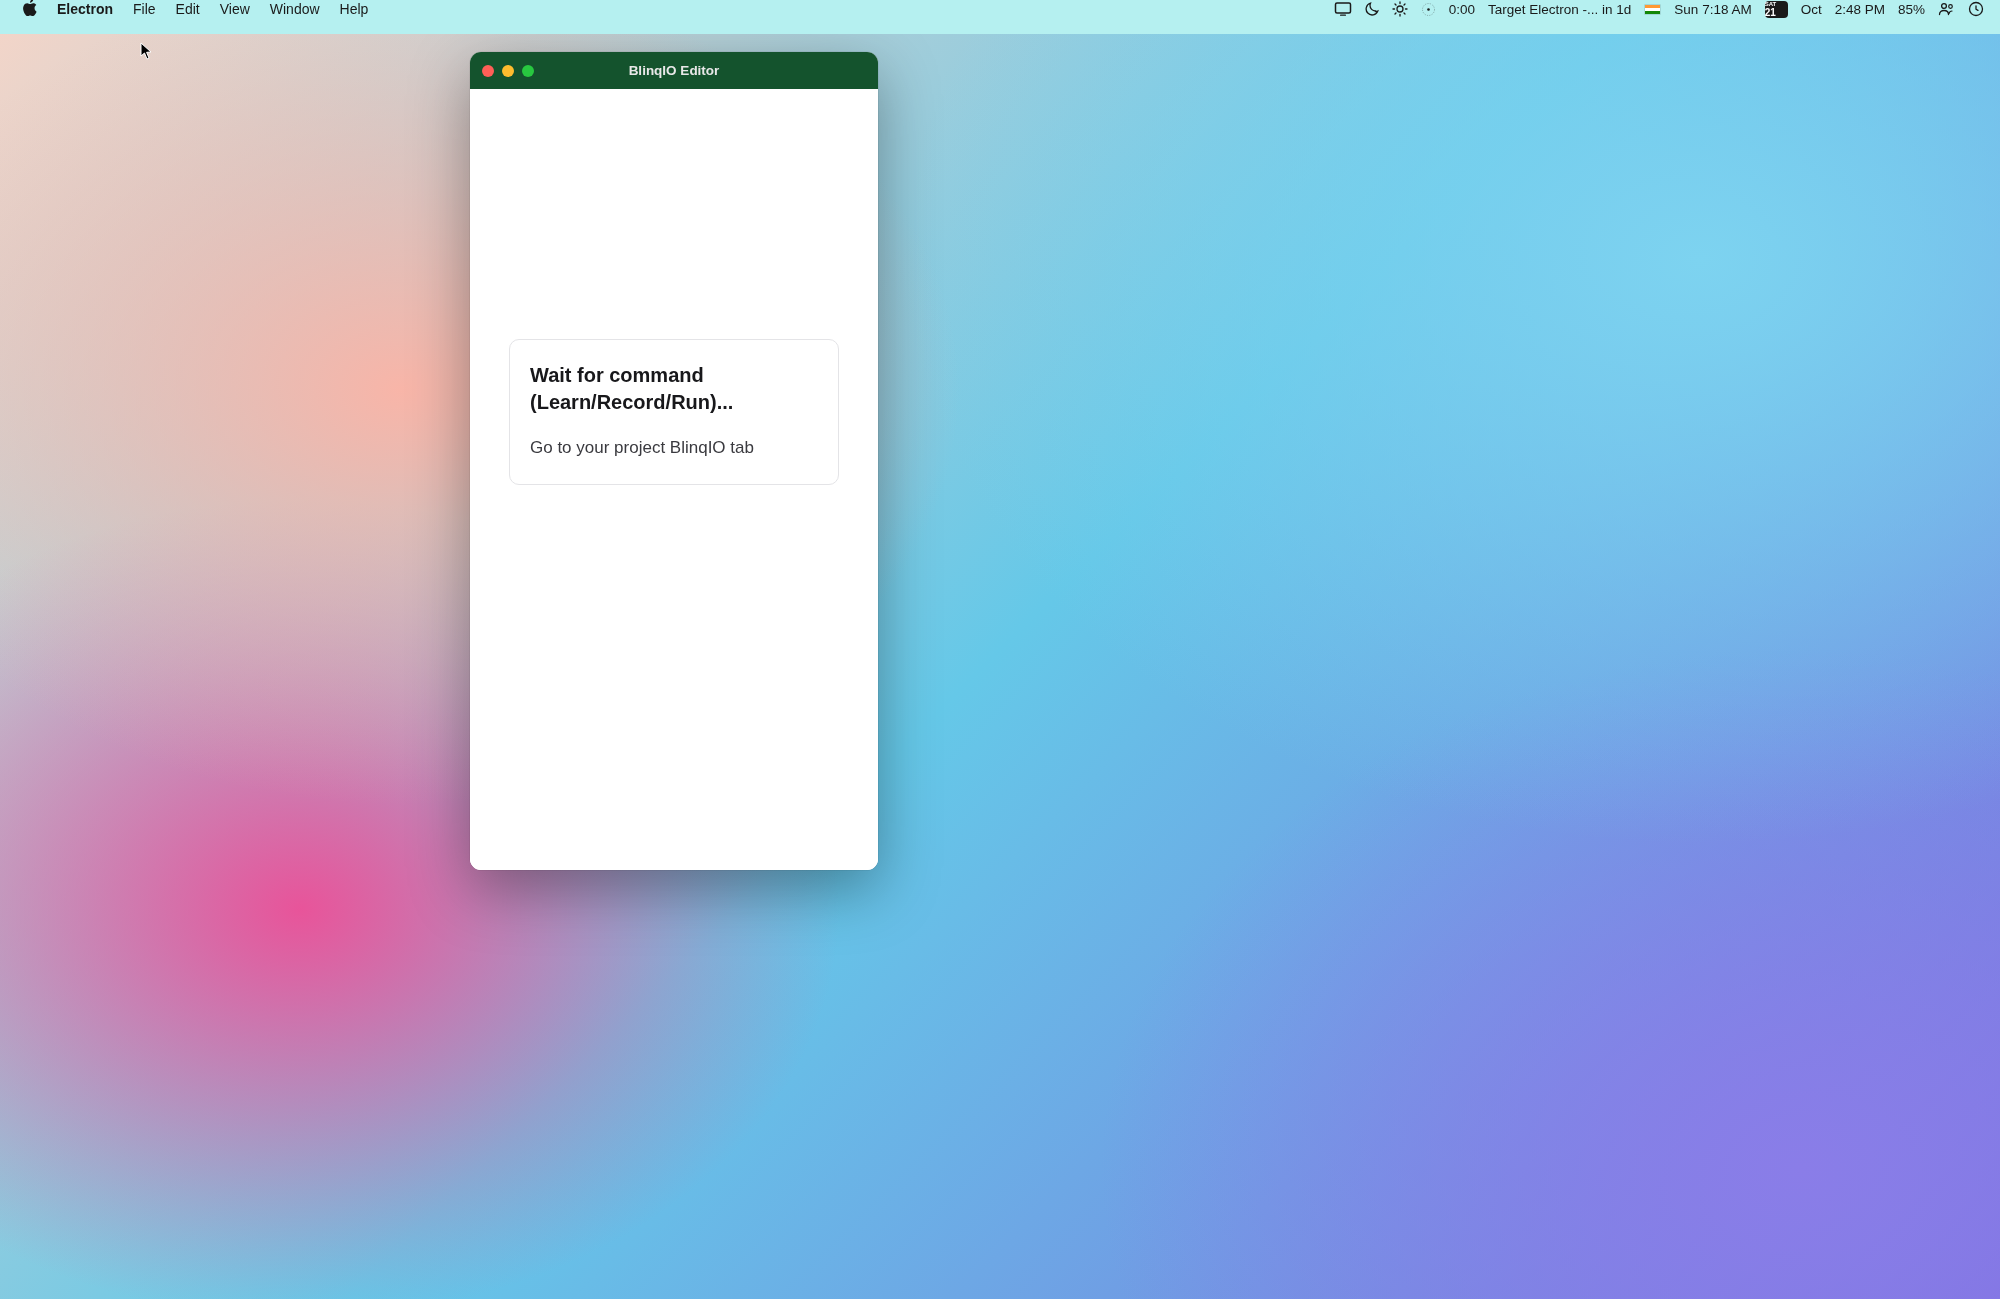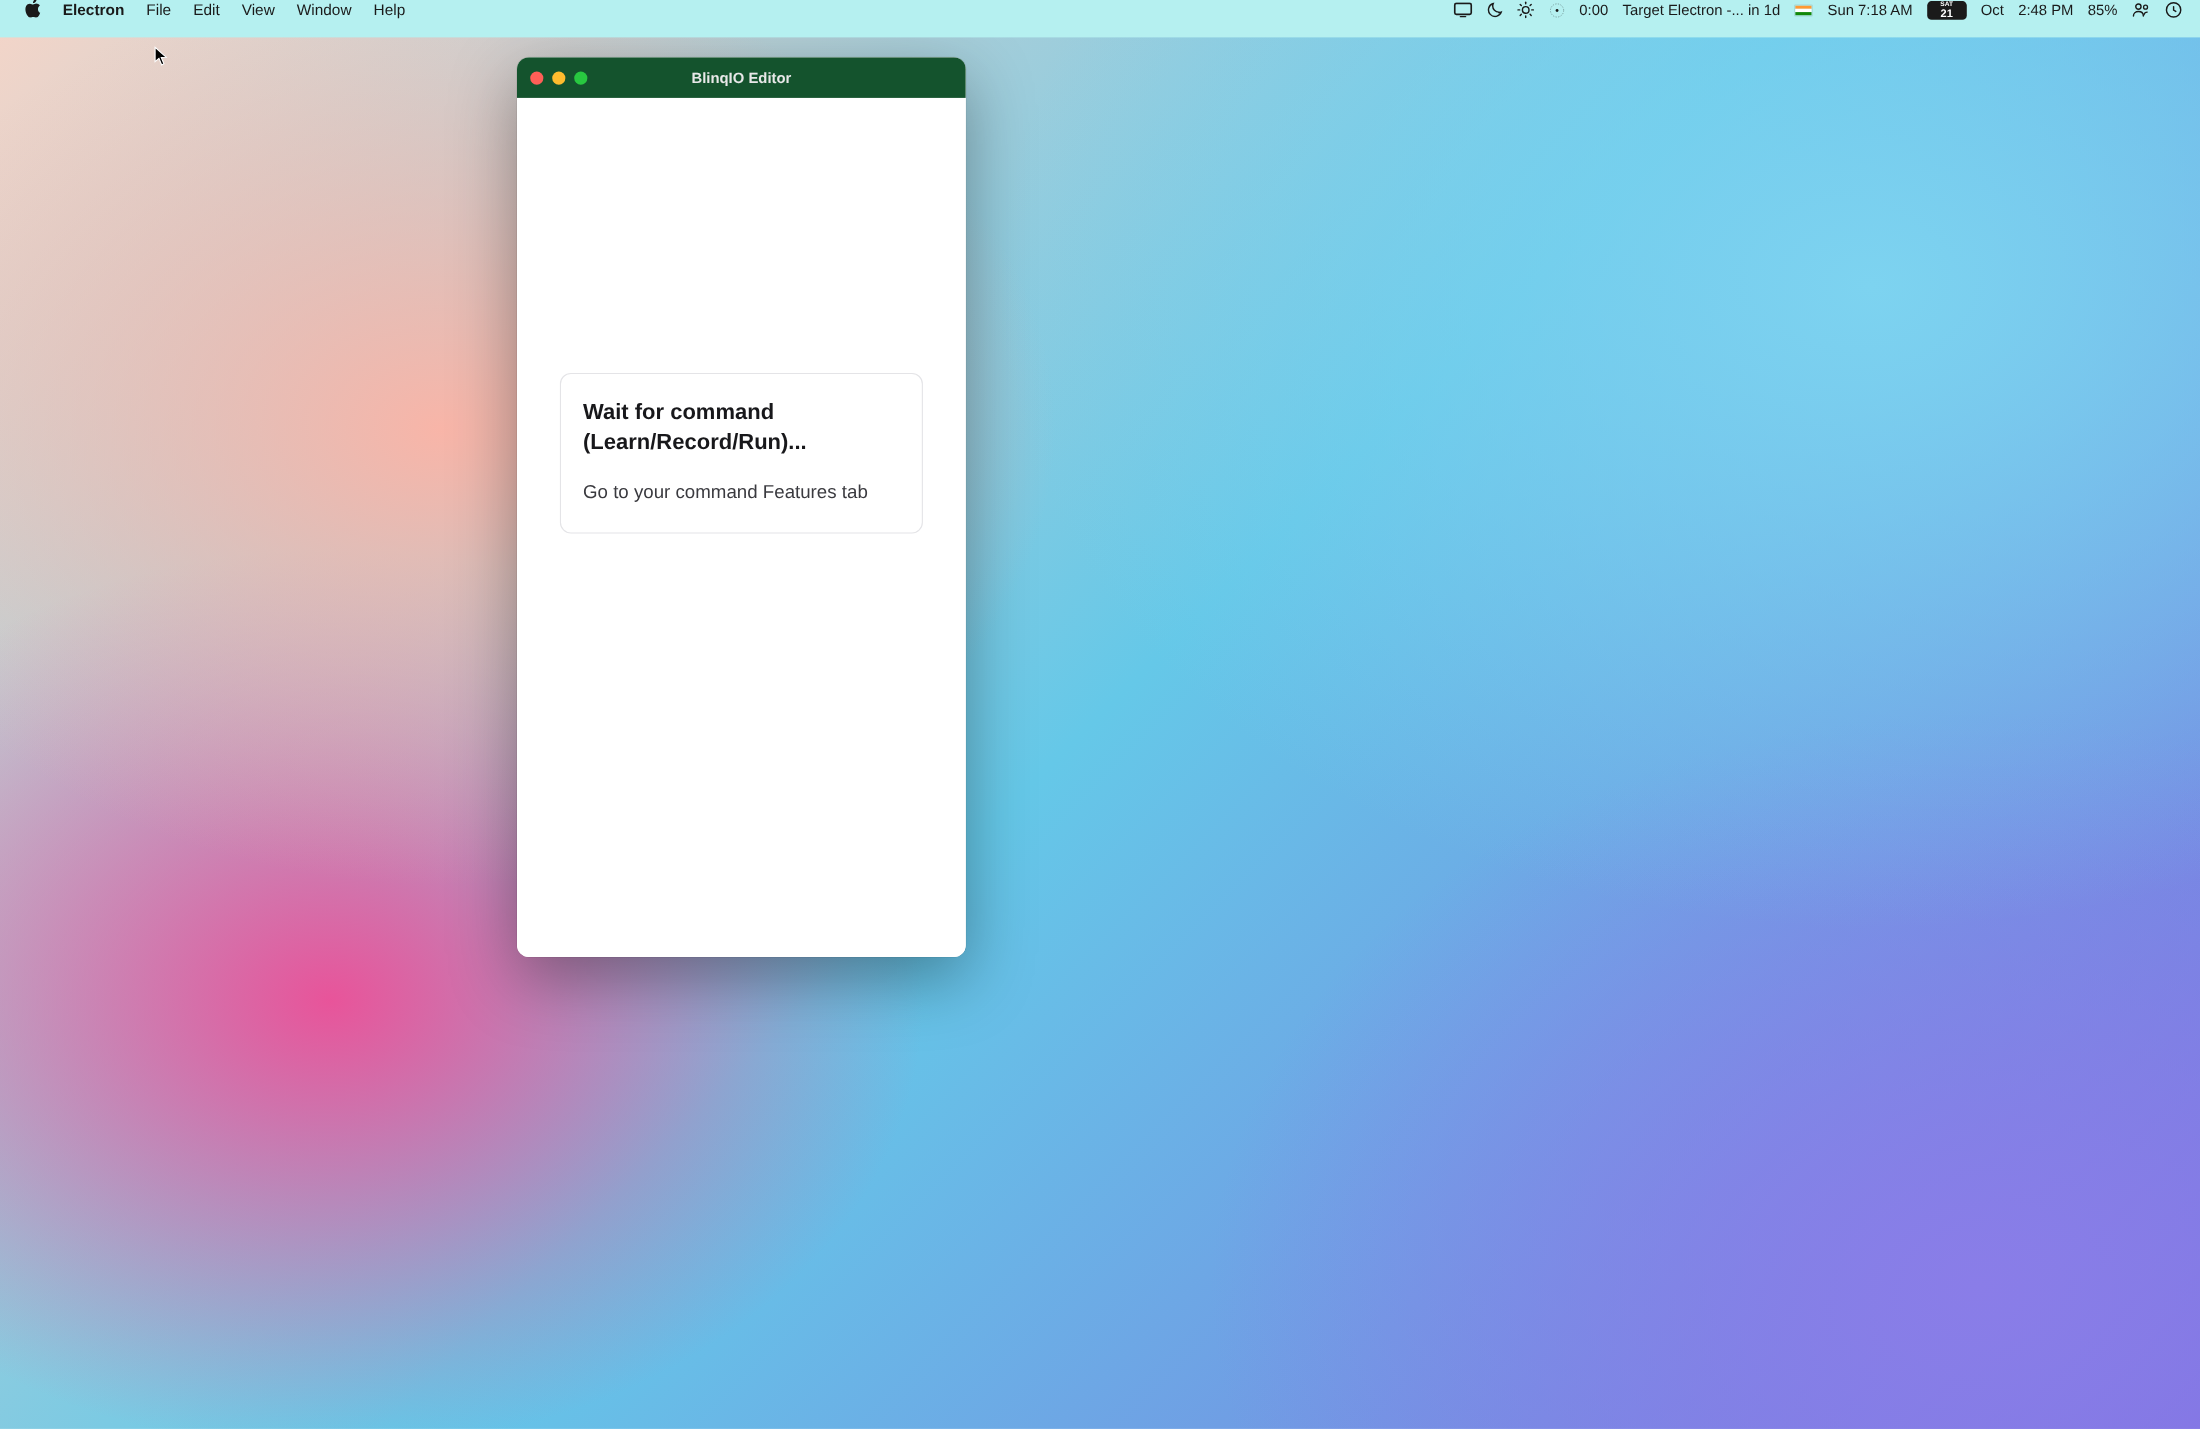--- a/index.html
+++ b/index.html
@@ -74,23 +74,23 @@
       width: 17px;
       height: 11px;
       border-radius: 1px;
       overflow: hidden;
       border: 0.5px solid rgba(0,0,0,0.1);
     }
     .flag span { flex:1; }
     .calbadge {
       display: inline-flex;
       flex-direction: column;
-      align-items: center;
+      align-items: flex-start;
       justify-content: center;
-      width: 36px;
+      width: 23px;
       height: 17px;
       background: #1a1a1a;
       color: #fff;
       border-radius: 4px;
       font-size: 6px;
       line-height: 1;
       padding-top: 1px;
       font-weight: 600;
     }
     .calbadge .num { font-size: 10px; font-weight: 700; margin-top: 1px;}
@@ -263,21 +263,21 @@
       <div class="traffic-lights">
         <div class="light red"></div>
         <div class="light yellow"></div>
         <div class="light green"></div>
       </div>
       <div class="window-title">BlinqIO Editor</div>
     </div>
     <div class="window-body">
       <div class="card">
         <h2>Wait for command (Learn/Record/Run)...</h2>
-        <p>Go to your command Features tab</p>
+        <p>Go to your project BlinqIO tab</p>
       </div>
     </div>
   </div>
 
   <div class="cursor">
     <svg width="14" height="18" viewBox="0 0 14 18">
       <path d="M1 1 L1 14 L4.5 11 L7 17 L9 16 L6.6 10.3 L11 10 Z" fill="#000" stroke="#fff" stroke-width="1"></path>
     </svg>
   </div>
 

